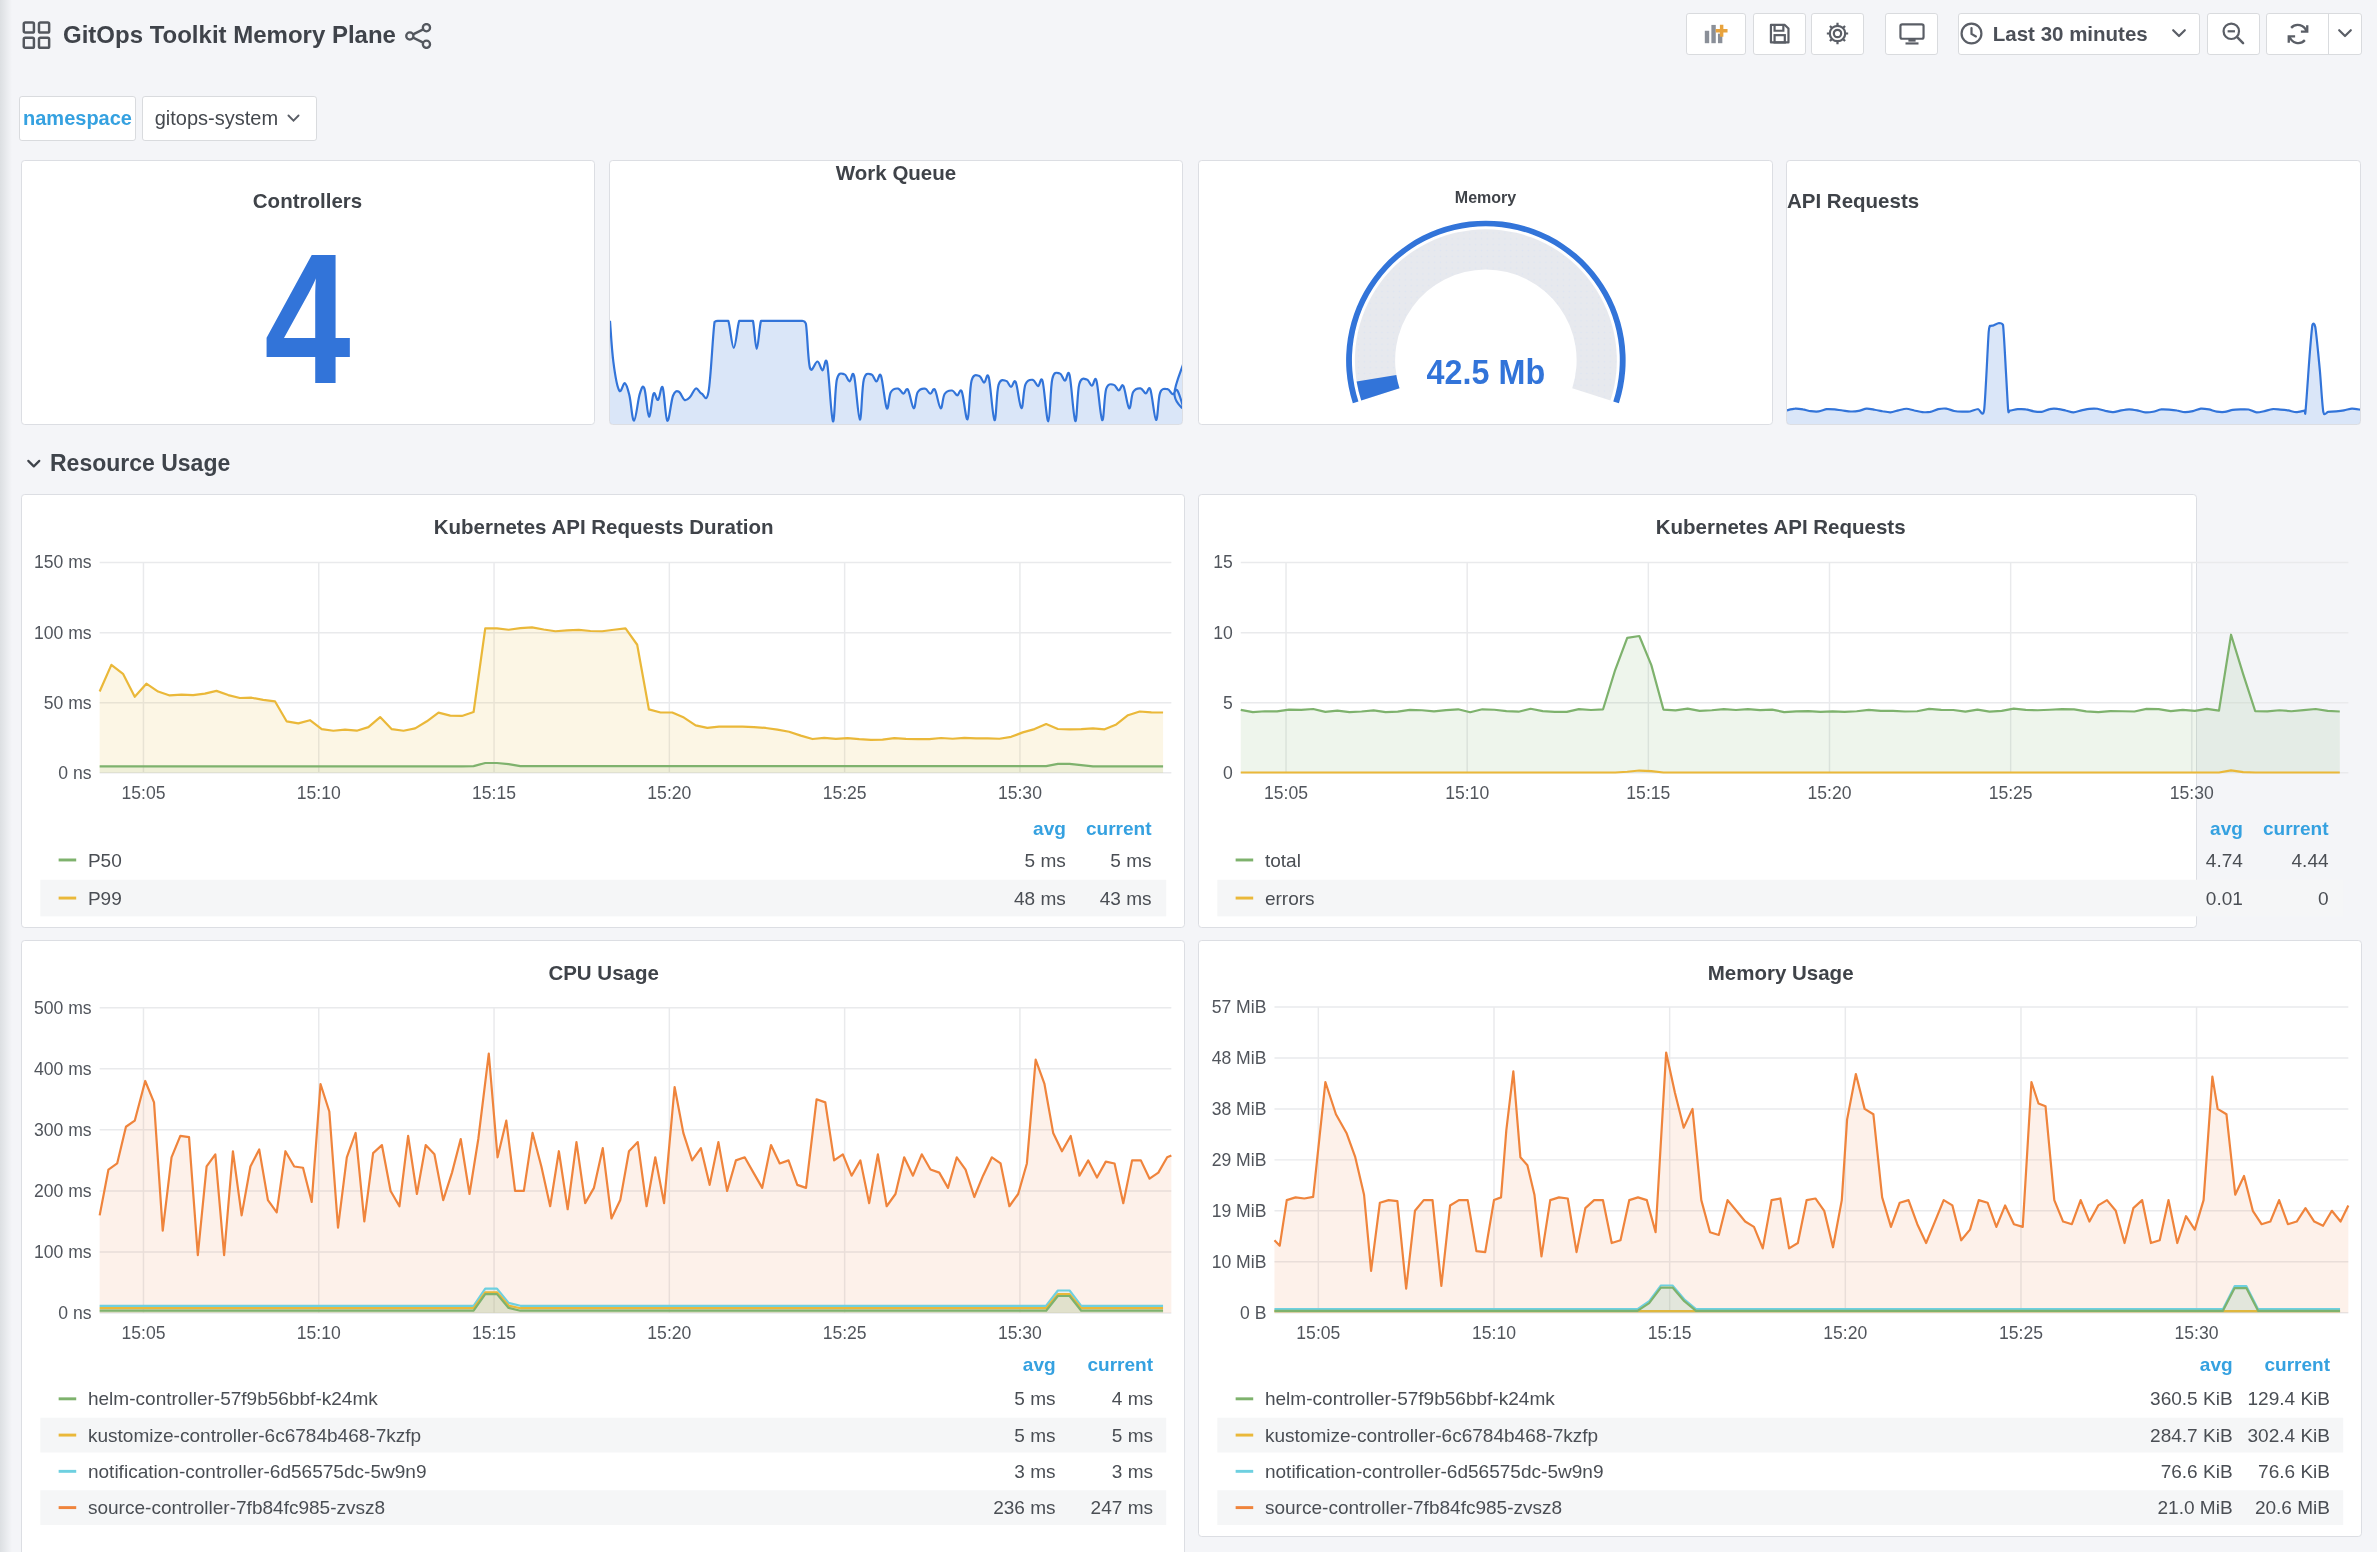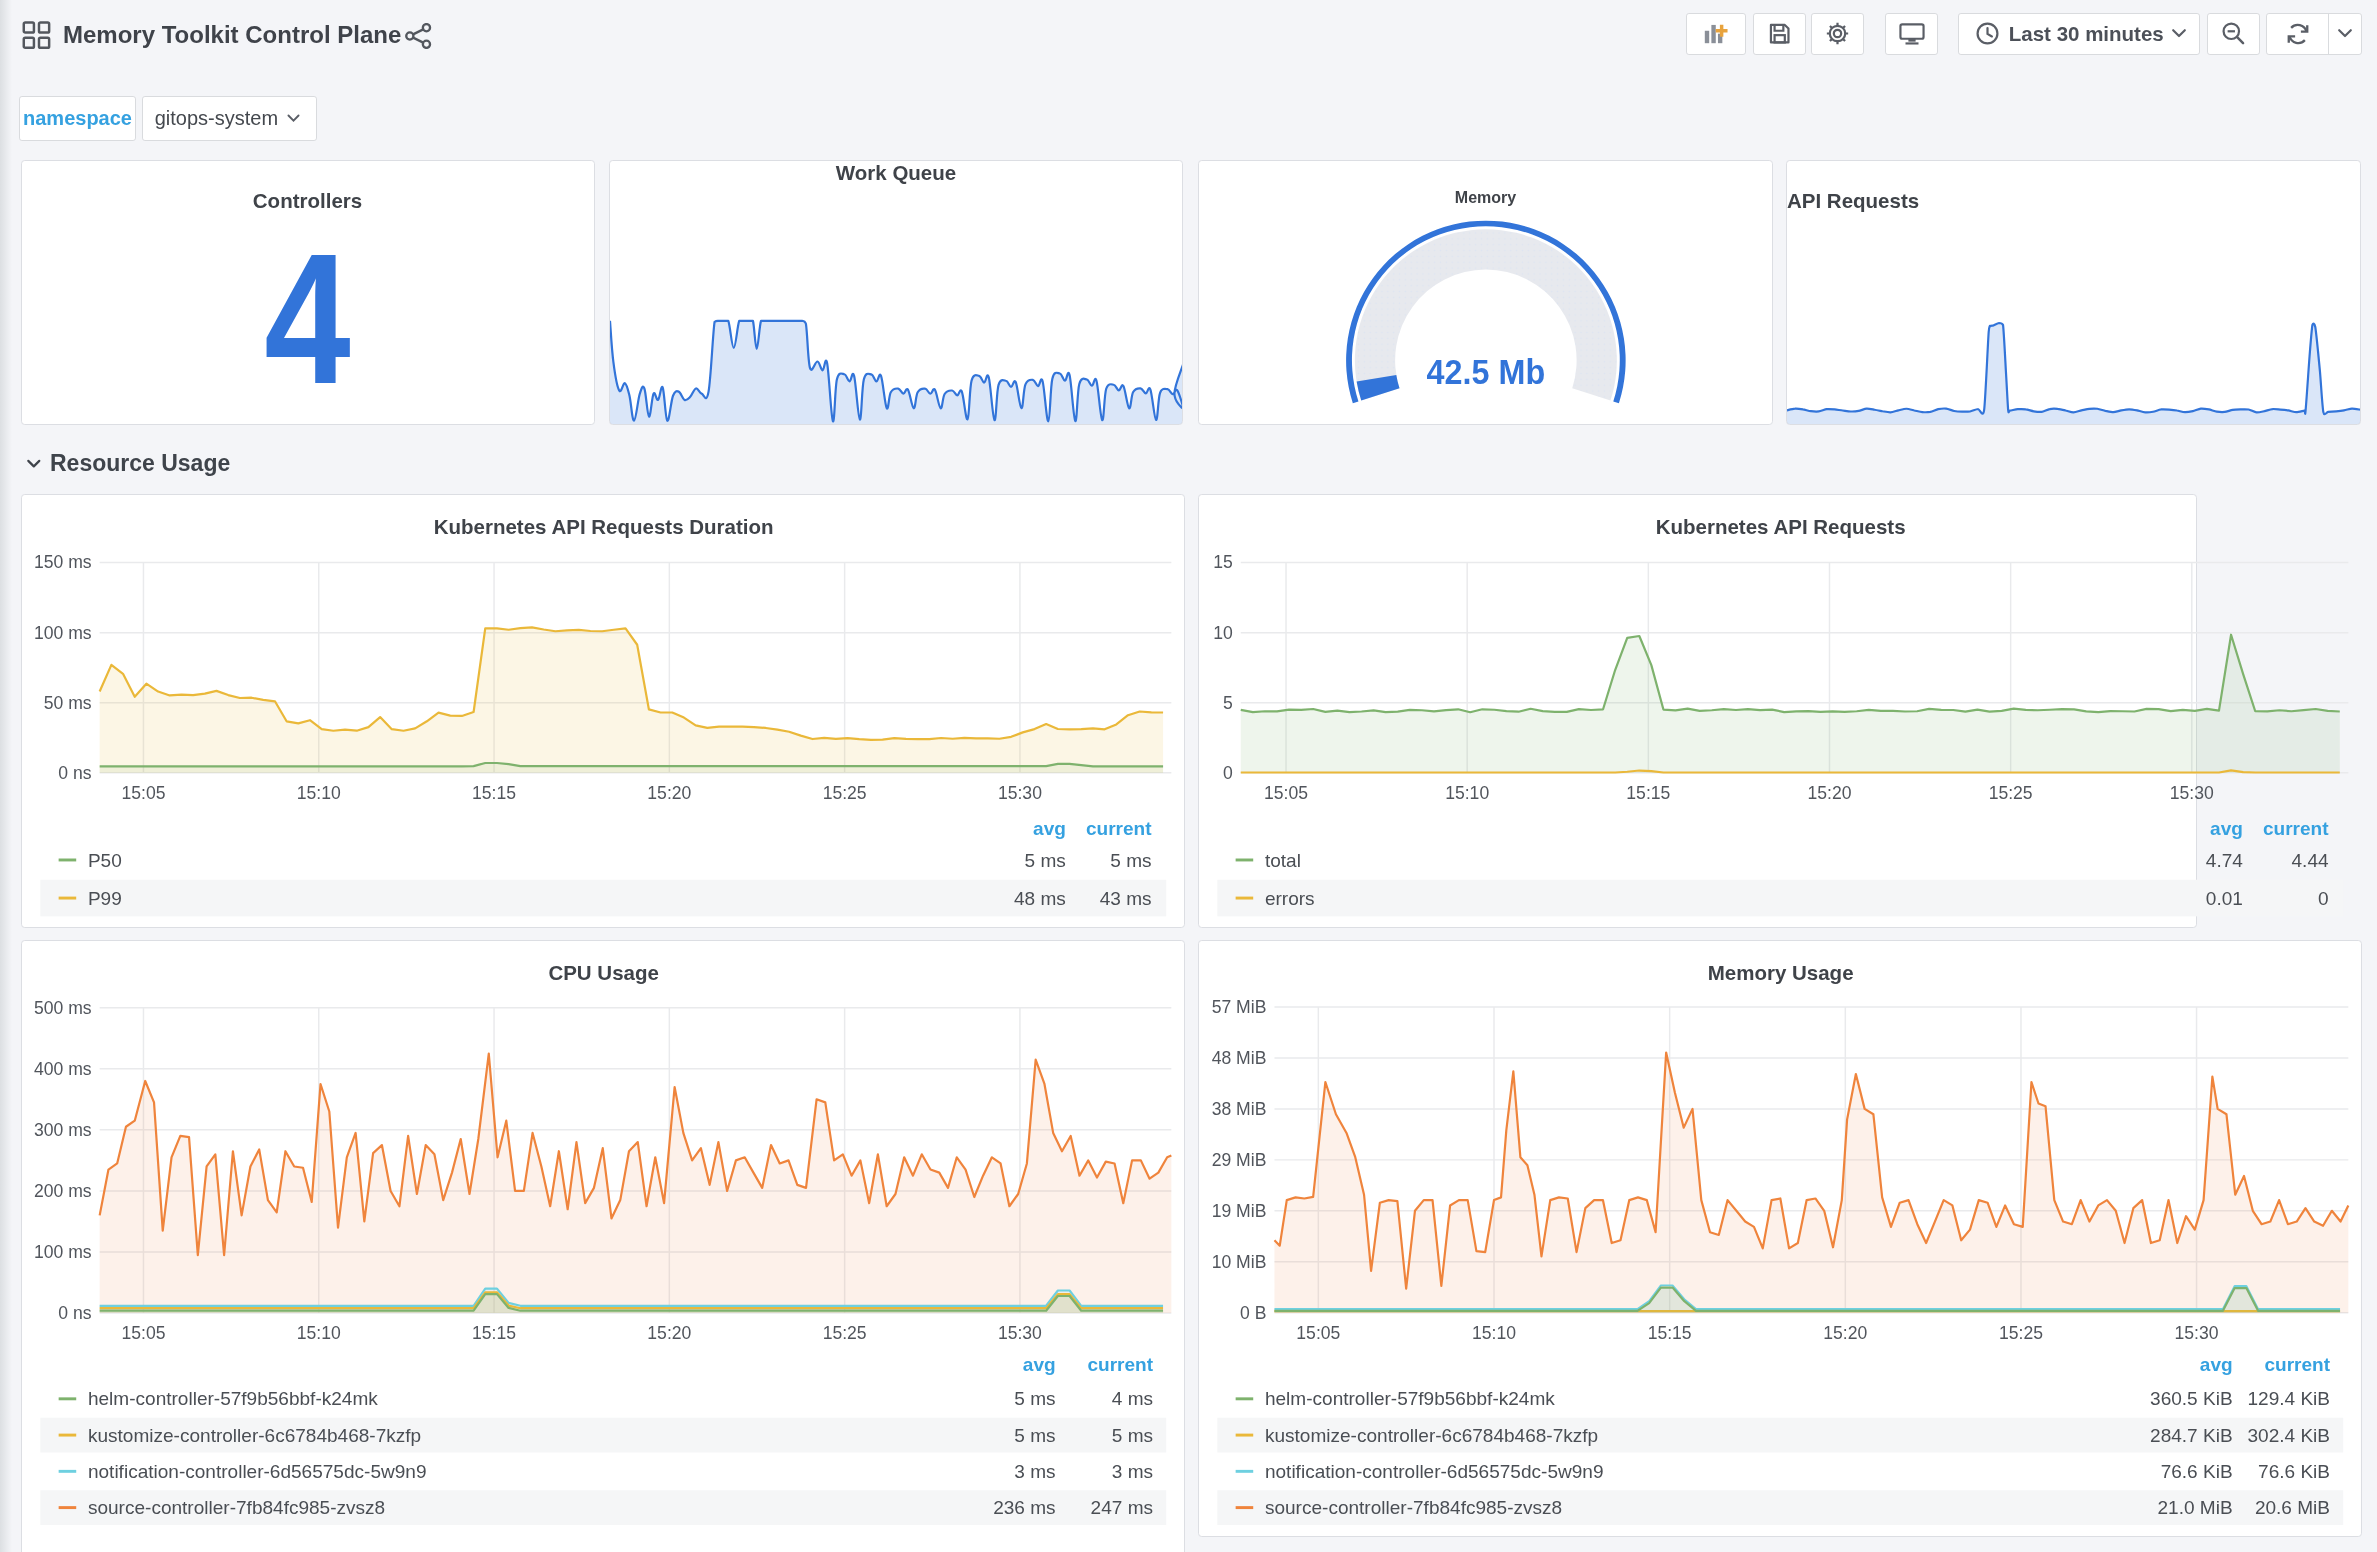--- a/index.html
+++ b/index.html
@@ -7,21 +7,21 @@
 .btn { position:absolute; background:#fff; border:0.7px solid #d9dbde; border-radius:2.9px; display:flex; align-items:center; justify-content:center; }
 </style></head><body>
 <div style="position:absolute;left:0;top:0;width:11.7px;height:1553px;background:linear-gradient(to right,#dcdfe2,#f4f5f8);"></div>
 
 <svg class="abs" style="left:22px;top:20.5px" width="34" height="29" viewBox="0 0 46 40">
  <rect x="2" y="2" width="14" height="14" rx="2" fill="none" stroke="#53575e" stroke-width="3.4"></rect>
  <rect x="23" y="2" width="14" height="14" rx="2" fill="none" stroke="#53575e" stroke-width="3.4"></rect>
  <rect x="2" y="23" width="14" height="14" rx="2" fill="none" stroke="#53575e" stroke-width="3.4"></rect>
  <rect x="23" y="23" width="14" height="14" rx="2" fill="none" stroke="#53575e" stroke-width="3.4"></rect>
 </svg>
-<div class="abs" style="left:63px;top:21px;font-size:24px;font-weight:bold;color:#3f434a;white-space:nowrap">Memory Toolkit Control Plane</div>
+<div class="abs" style="left:63px;top:21px;font-size:24px;font-weight:bold;color:#3f434a;white-space:nowrap">GitOps Toolkit Memory Plane</div>
 <svg class="abs" style="left:404px;top:23.4px" width="29" height="26" viewBox="0 0 40 36">
  <circle cx="31" cy="6.5" r="5" fill="none" stroke="#53575e" stroke-width="3.2"></circle>
  <circle cx="8" cy="18" r="5" fill="none" stroke="#53575e" stroke-width="3.2"></circle>
  <circle cx="31" cy="29.5" r="5" fill="none" stroke="#53575e" stroke-width="3.2"></circle>
  <line x1="12.5" y1="15.7" x2="26.5" y2="8.8" stroke="#53575e" stroke-width="3.2"></line>
  <line x1="12.5" y1="20.3" x2="26.5" y2="27.2" stroke="#53575e" stroke-width="3.2"></line>
 </svg>
 
 <div class="btn" style="left:1686px;top:12.5px;width:60px;height:42px">
     <svg width="25" height="23.4" viewBox="0 0 34 32">
@@ -48,21 +48,21 @@
  </g>
 </svg>
   </div>
 <div class="btn" style="left:1885px;top:12.5px;width:53px;height:42px">
     <svg width="26" height="23.4" viewBox="0 0 36 32">
  <rect x="2" y="3" width="32" height="20" rx="2.5" fill="none" stroke="#5a5e66" stroke-width="3"></rect>
  <rect x="13" y="23" width="10" height="4" fill="#5a5e66"></rect>
  <line x1="9" y1="29.5" x2="27" y2="29.5" stroke="#5a5e66" stroke-width="3"></line>
 </svg>
   </div>
-<div class="btn" style="left:1958px;top:12.5px;width:242px;height:42px;justify-content:center;padding-left:16px">
+<div class="btn" style="left:1958px;top:12.5px;width:242px;height:42px;justify-content:center;">
 <svg width="25" height="25" viewBox="0 0 34 34" style="margin-right:8.8px">
  <circle cx="17" cy="17" r="13.5" fill="none" stroke="#5a5e66" stroke-width="3"></circle>
  <path d="M17 9.5 v8 l6 3.5" fill="none" stroke="#5a5e66" stroke-width="3" stroke-linecap="round"></path>
 </svg>
     <span style="font-size:20.5px;font-weight:bold;color:#4c5058;">Last 30 minutes</span>
 <span style="margin-left:auto;margin-right:11.7px;display:flex">
       <svg width="16" height="10.3" viewBox="0 0 22 14">
         <path d="M3 3 l8 8 l8 -8" fill="none" stroke="#5a5e66" stroke-width="3" stroke-linecap="round" stroke-linejoin="round"></path>
       </svg>
     </span>

